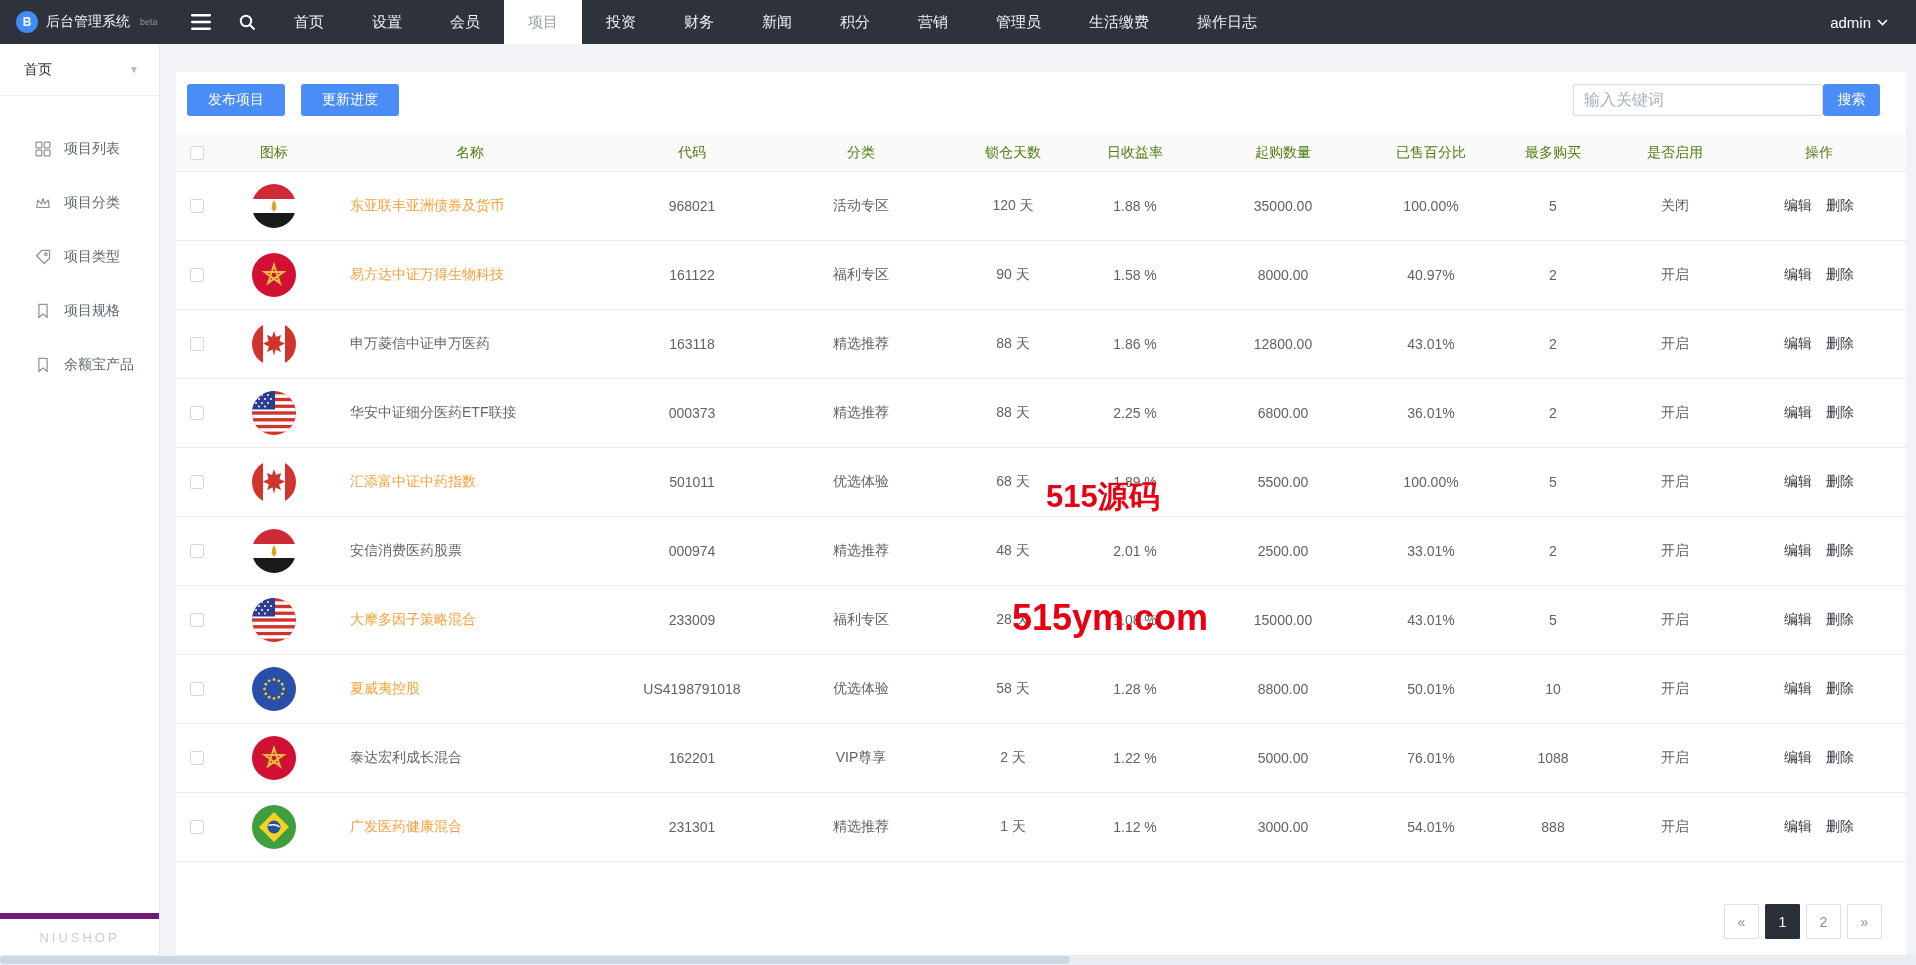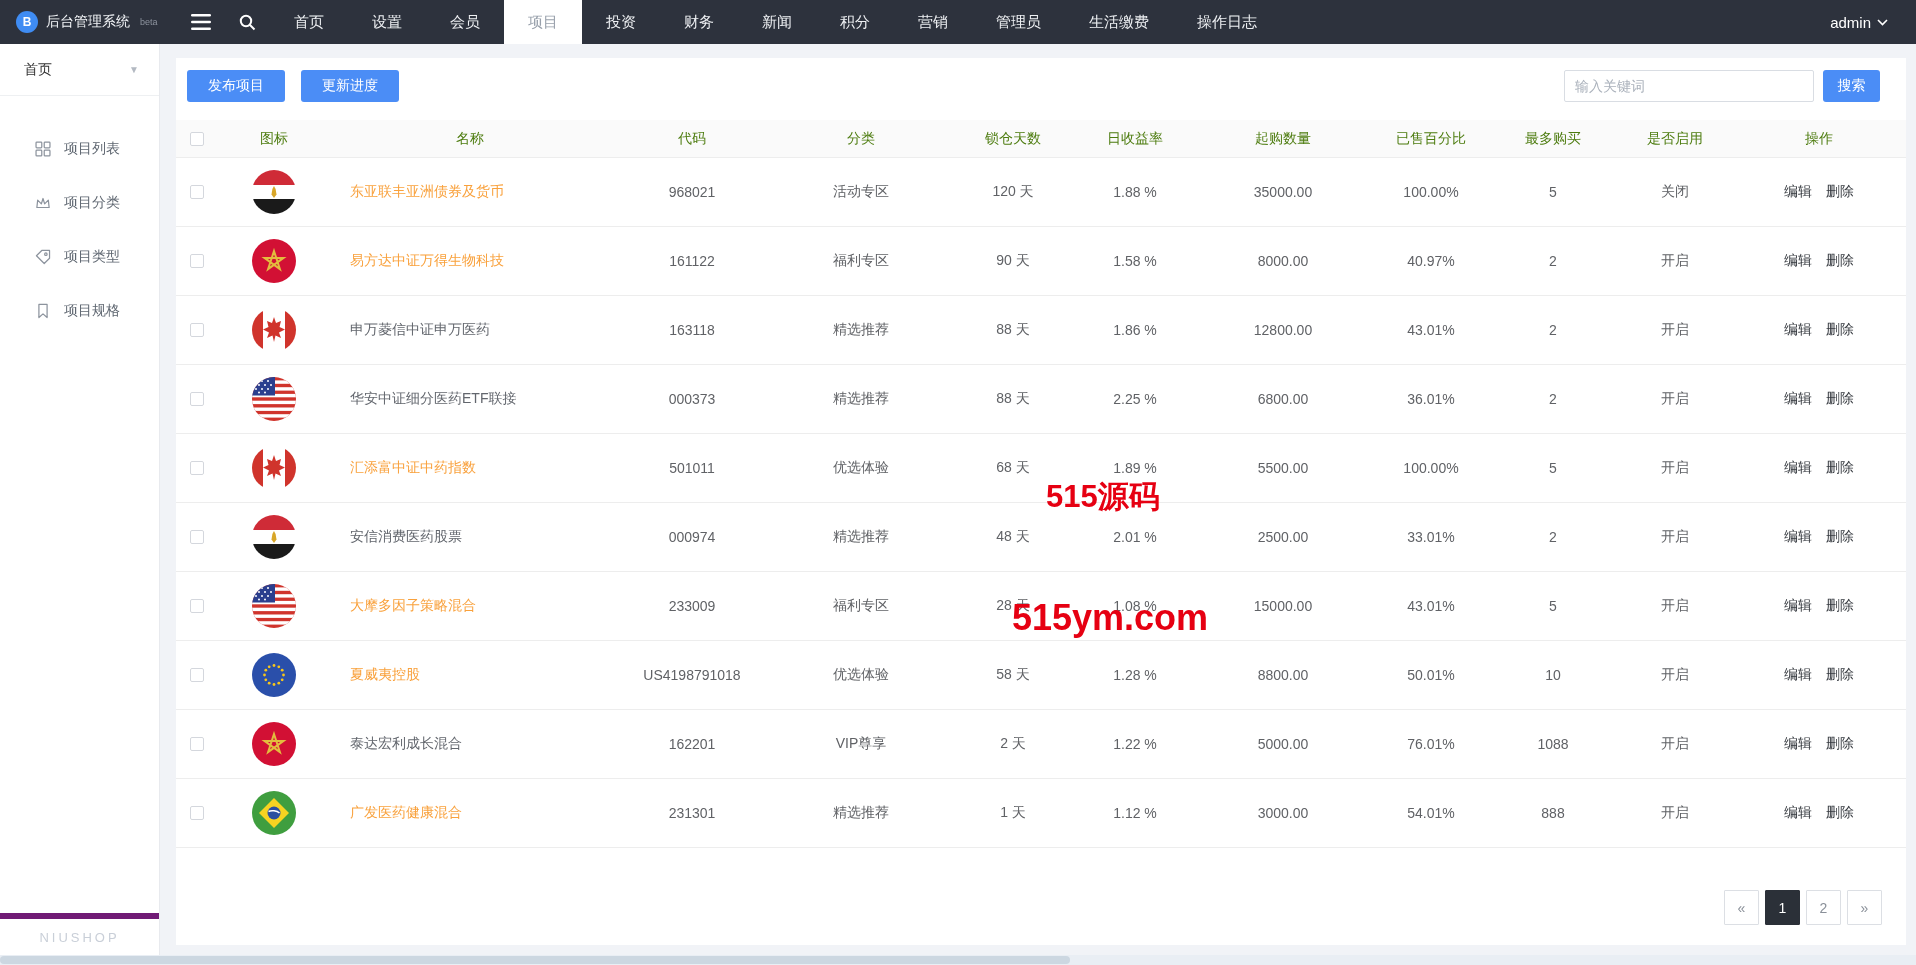--- a/index.html
+++ b/index.html
@@ -23,26 +23,26 @@
   .sidebar { position:absolute; top:44px; left:0; width:160px; bottom:10px; background:#fff; border-right:1px solid #e8eaee; display:flex; flex-direction:column; z-index:20; }
   .side-header { height:52px; display:flex; align-items:center; justify-content:space-between; padding:0 20px 0 24px; border-bottom:1px solid #eef0f2; color:#333; font-size:14px; cursor:pointer; }
   .side-caret { color:#b3b9c2; font-size:10px; }
   .side-menu { padding-top:26px; flex:1; }
   .side-item { height:54px; display:flex; align-items:center; gap:12px; padding-left:34px; color:#5f6771; font-size:14px; cursor:pointer; }
   .side-item .icn { width:18px; height:18px; display:inline-flex; }
   .side-footer { height:42px; border-top:6px solid #701a75; display:flex; align-items:center; justify-content:center; color:#c9cfd8; font-size:13px; letter-spacing:3px; }
 
   
   .main { position:absolute; top:44px; left:160px; right:0; bottom:10px; background:#f1f3f7; }
-  .card { position:absolute; top:14px; left:16px; width:1730px; height:887px; background:#fff; }
+  .card { position:absolute; top:28px; left:16px; width:1730px; height:887px; background:#fff; }
   .toolbar { display:flex; align-items:center; padding:12px 26px 0 11px; }
   .btn-blue { background:#4b8df6; color:#fff; border:none; font-size:14px; height:32px; padding:0 21px; border-radius:3px; cursor:pointer; font-family:inherit; }
   .toolbar .btn-blue + .btn-blue { margin-left:16px; }
   .toolbar-spacer { flex:1; }
-  .search-input { width:250px; height:32px; border:1px solid #d9dde3; border-radius:2px; padding:0 10px; font-size:14px; color:#555; outline:none; margin-right:9px; font-family:inherit; }
+  .search-input { width:250px; height:32px; border:1px solid #d9dde3; border-radius:2px; padding:0 10px; font-size:16px; color:#555; outline:none; margin-right:0; font-family:inherit; }
   .search-input::placeholder { color:#aab1bb; }
   .btn-search { width:57px; padding:0; }
 
   
   .tbl { margin-top:18px; font-size:14px; }
   .trow { display:flex; align-items:center; height:69px; border-bottom:1px solid #ededed; }
   .thead { height:38px; background:#fafafa; color:#4d7c0f; border-bottom:1px solid #ededed; }
   .cell { text-align:center; white-space:nowrap; overflow:hidden; }
   .c-check { width:42px; display:flex; justify-content:center; }
   .c-icon  { width:112px; display:flex; justify-content:center; }
@@ -160,20 +160,28 @@
         <span>项目类型</span>
       </div>
       <div class="side-item">
         <span class="icn">
           <svg width="18" height="18" viewBox="0 0 22 22" fill="none" stroke="#8c939d" stroke-width="1.5" stroke-linejoin="round">
             <path d="M6 3 L16 3 L16 19 L11 14.5 L6 19 Z"></path>
           </svg>
         </span>
         <span>项目规格</span>
       </div>
+      <div class="side-item">
+        <span class="icn">
+          <svg width="18" height="18" viewBox="0 0 22 22" fill="none" stroke="#8c939d" stroke-width="1.5" stroke-linejoin="round">
+            <path d="M6 3 L16 3 L16 19 L11 14.5 L6 19 Z"></path>
+          </svg>
+        </span>
+        <span>余额宝产品</span>
+      </div>
     </div>
   <div class="side-footer">NIUSHOP</div>
 </aside>
 
 <main class="main">
   <section class="card">
 
     <div class="toolbar">
       <button class="btn-blue">发布项目</button>
       <button class="btn-blue">更新进度</button>

